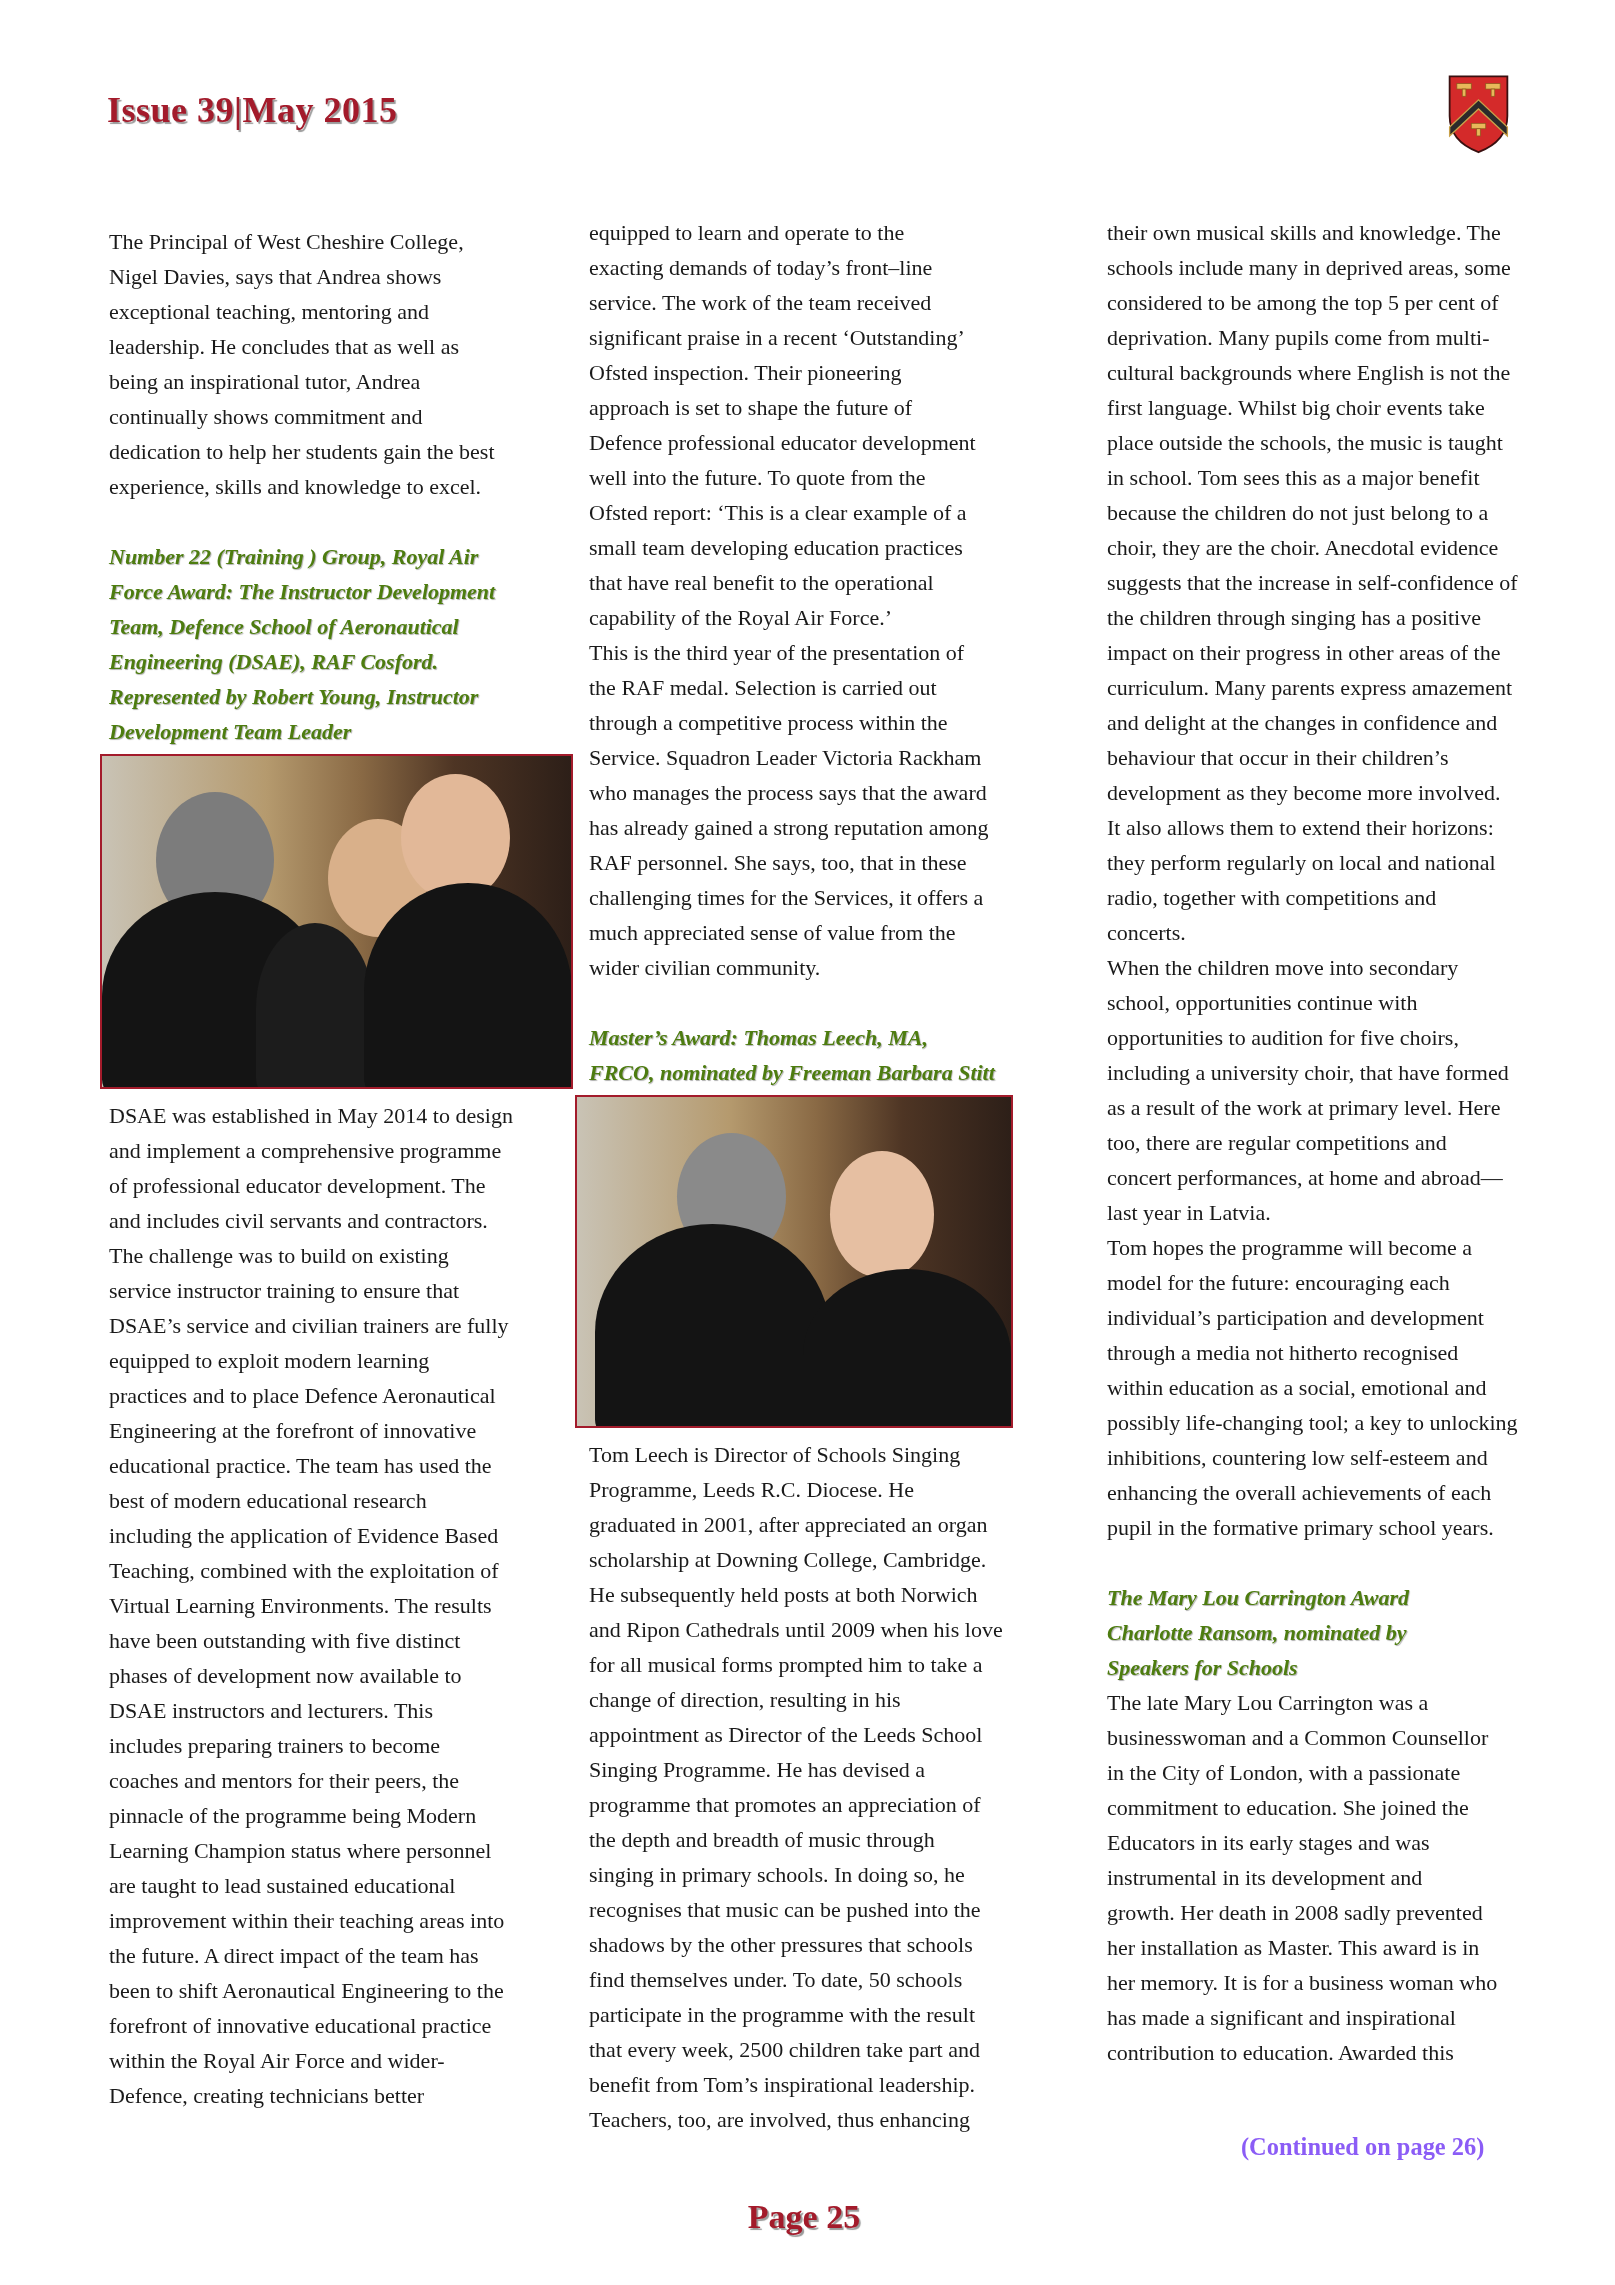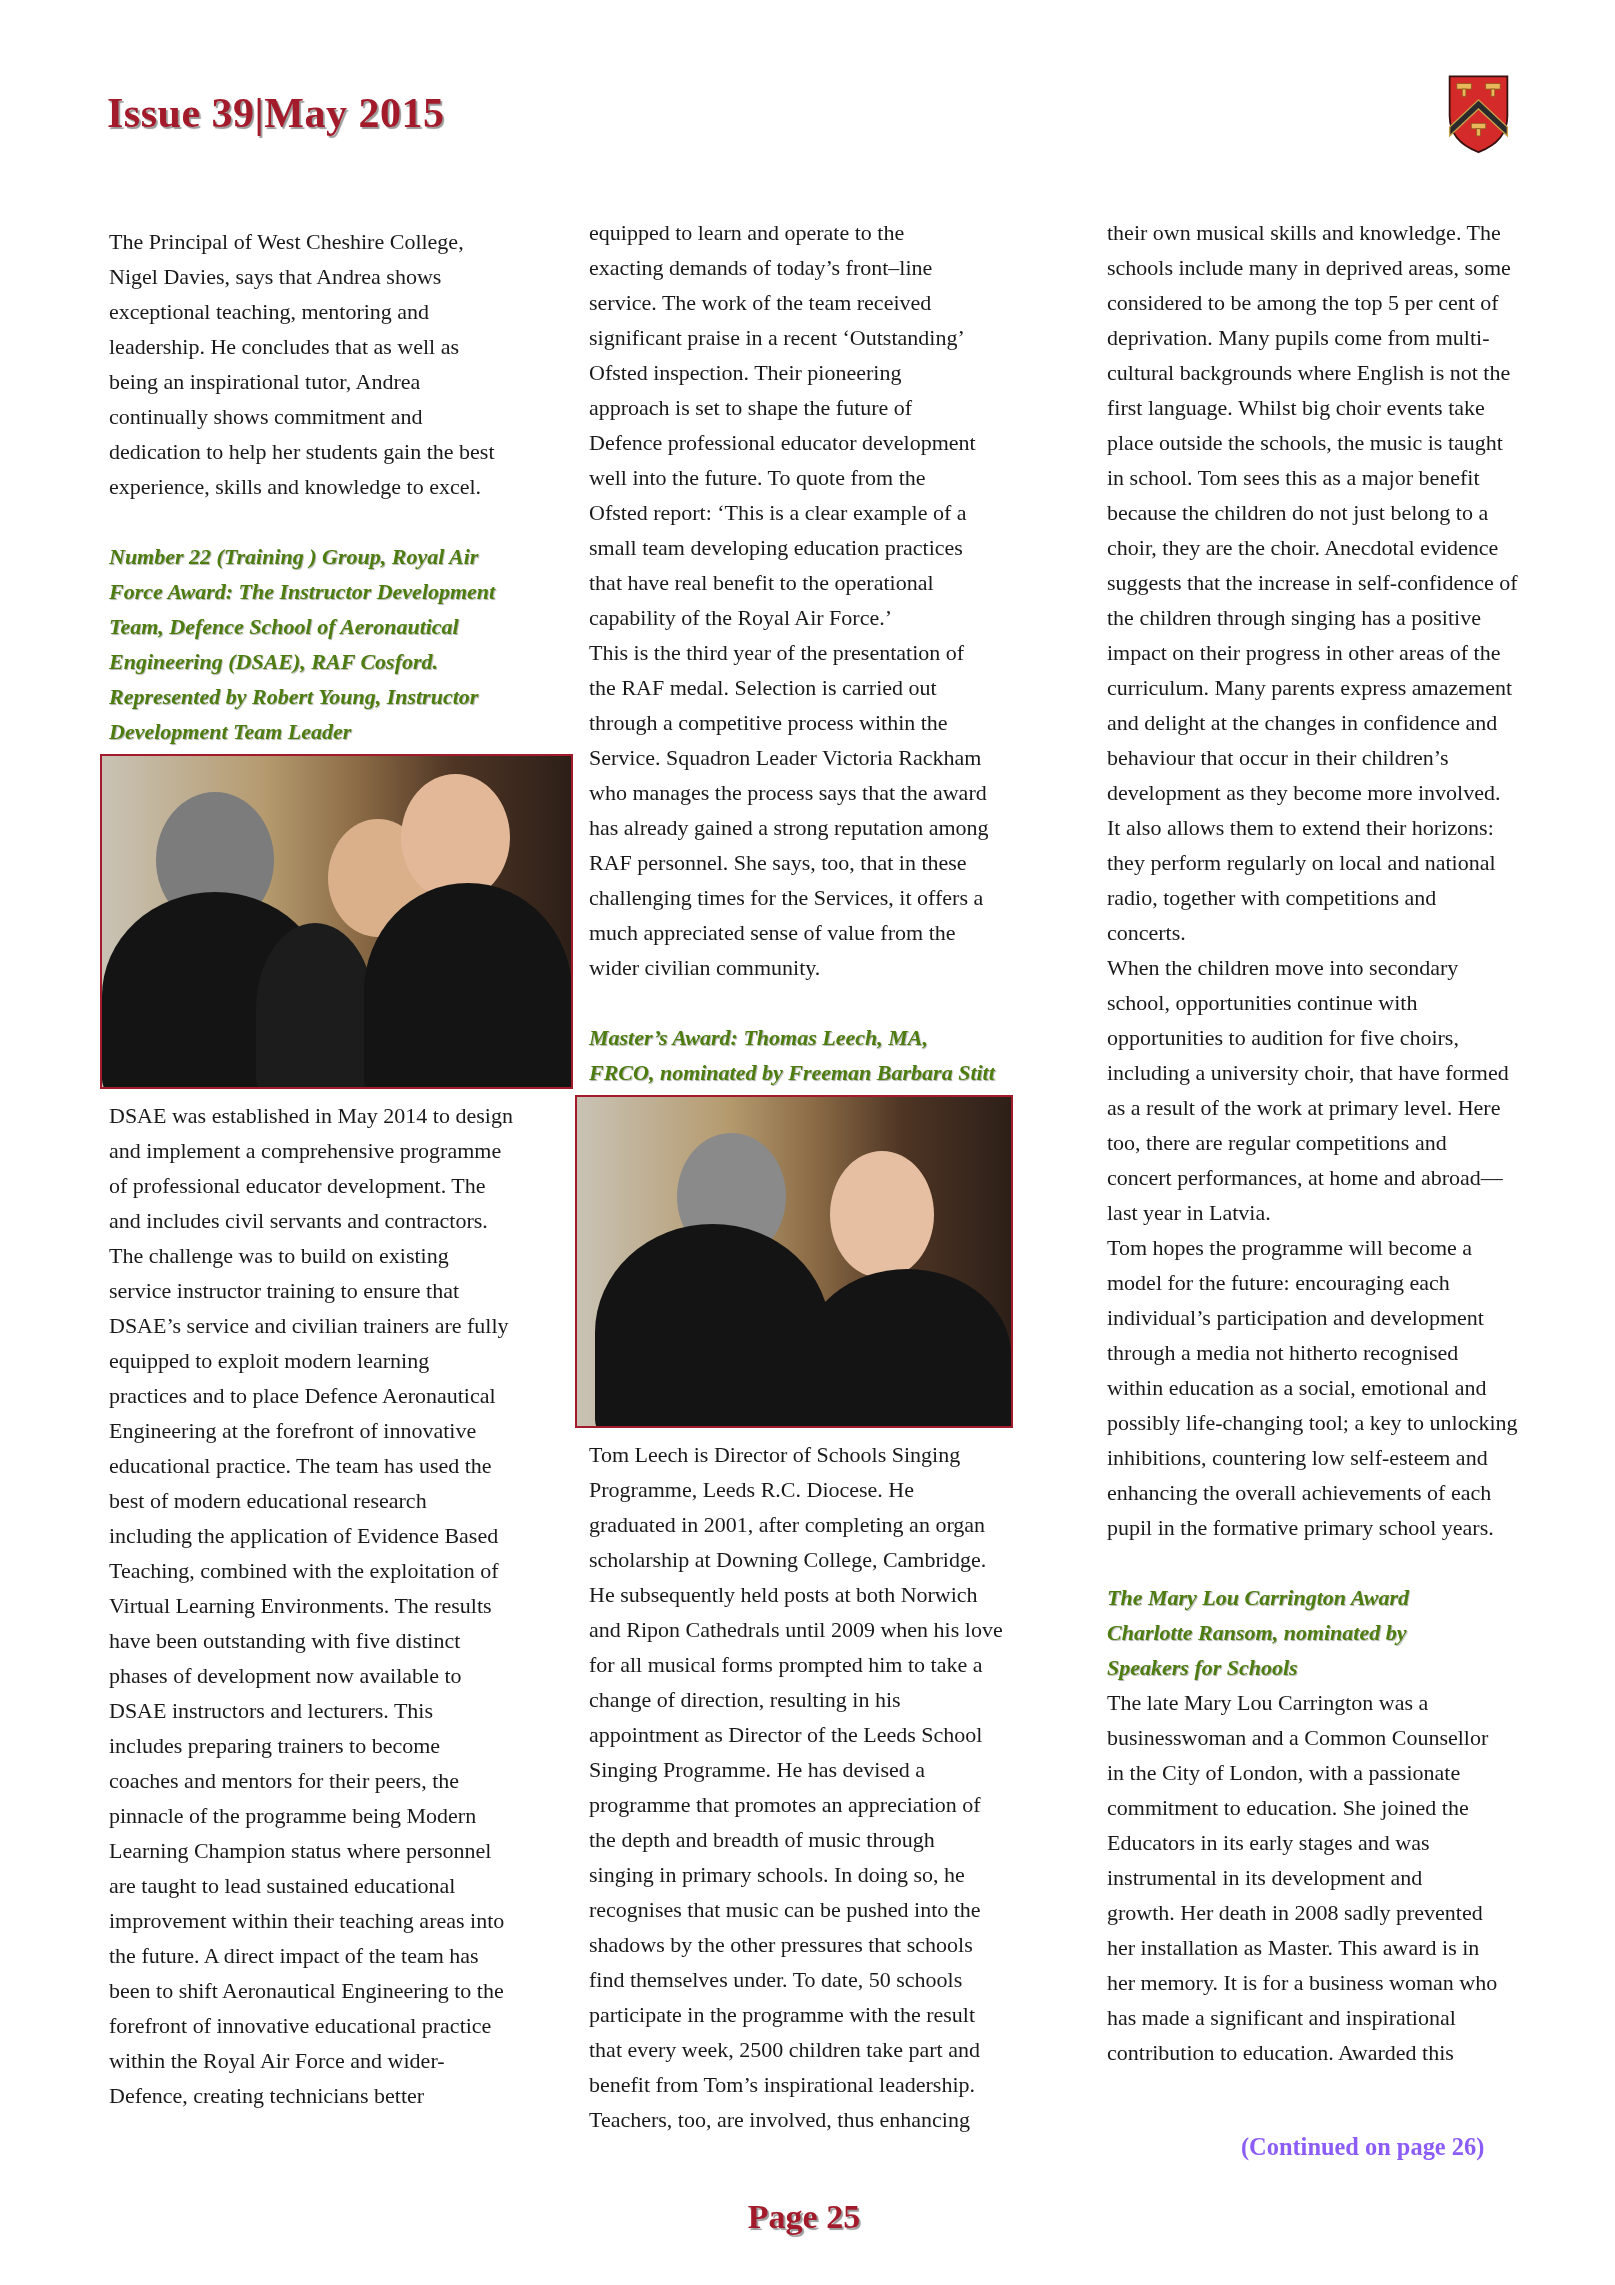--- a/index.html
+++ b/index.html
@@ -1,18 +1,18 @@
 <!DOCTYPE html>
 <html style="font-size:14.5px"><head>
 <meta charset="utf-8">
 <style>
   html, body { margin:0; padding:0; background:#ffffff; }
   body { width:1616px; height:2285px; position:relative; overflow:hidden;
          font-family:"Liberation Serif","DejaVu Serif",serif; color:#1a1a1a; }
-  .header-title { position:absolute; left:107px; top:89px; font-size:42px; font-weight:bold;
+  .header-title { position:absolute; left:107px; top:89px; font-size:36px; font-weight:bold;
          color:#a31b2b; letter-spacing:0.5px; text-shadow:1.8px 1.8px 0.9px #9a9a9a; white-space:nowrap;}
   .crest { position:absolute; left:1437px; top:71px; width:83px; height:83px; }
   .col { position:absolute; width:452px; }
   .col1 { left:109px; top:215px;margin-top:9px; }
   .col2 { left:589px; top:215px; }
   .col3 { left:1107px; top:215px; }
   .ln { font-size:22px; line-height:35px; height:35px; white-space:nowrap; }
   .hd { font-size:22px; line-height:35px; height:35px; white-space:nowrap; font-style:italic; font-weight:bold;
         color:#4d7c0f; text-shadow:0.9px 0.9px 0.9px #b0b0b0; }
   .gap { height:35px; }
@@ -137,21 +137,21 @@
     </div>
   <div class="photo photo2">
     <div class="head" style="left:253px;top:54px;width:104px;height:127px;background:#e6bfa2;"></div>
     <div class="head" style="left:100px;top:36px;width:109px;height:127px;background:#8a8a8a;"></div>
     <div class="person" style="left:18px;top:127px;width:235px;height:217px;"></div>
     <div class="person" style="left:226px;top:172px;width:208px;height:172px;"></div>
   </div>
   <div id="c2p2">
       <div class="ln">Tom Leech is Director of Schools Singing</div>
       <div class="ln">Programme, Leeds R.C. Diocese. He</div>
-      <div class="ln">graduated in 2001, after completing an organ</div>
+      <div class="ln">graduated in 2001, after appreciated an organ</div>
       <div class="ln">scholarship at Downing College, Cambridge.</div>
       <div class="ln">He subsequently held posts at both Norwich</div>
       <div class="ln">and Ripon Cathedrals until 2009 when his love</div>
       <div class="ln">for all musical forms prompted him to take a</div>
       <div class="ln">change of direction, resulting in his</div>
       <div class="ln">appointment as Director of the Leeds School</div>
       <div class="ln">Singing Programme. He has devised a</div>
       <div class="ln">programme that promotes an appreciation of</div>
       <div class="ln">the depth and breadth of music through</div>
       <div class="ln">singing in primary schools. In doing so, he</div>

